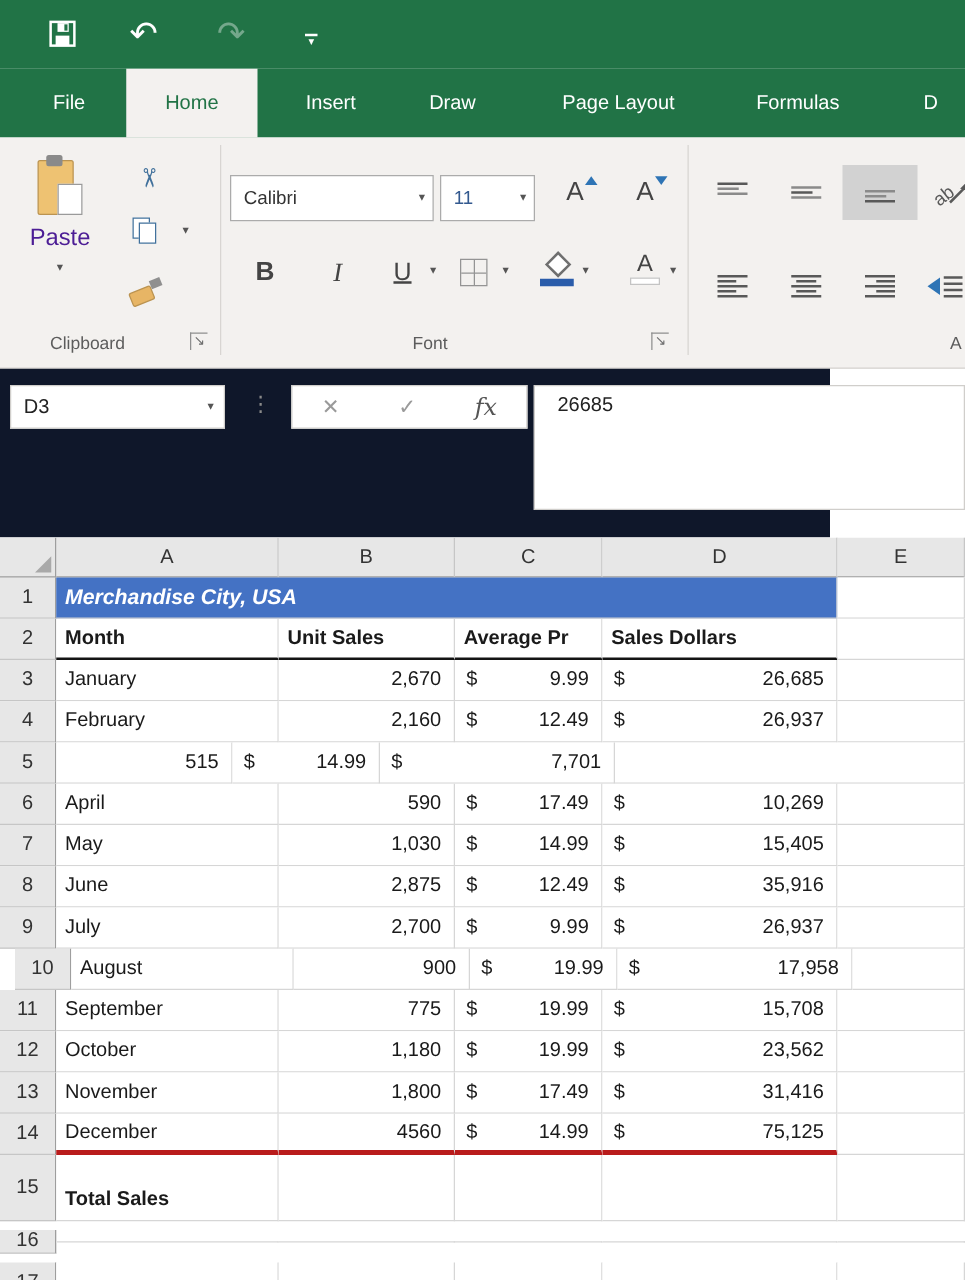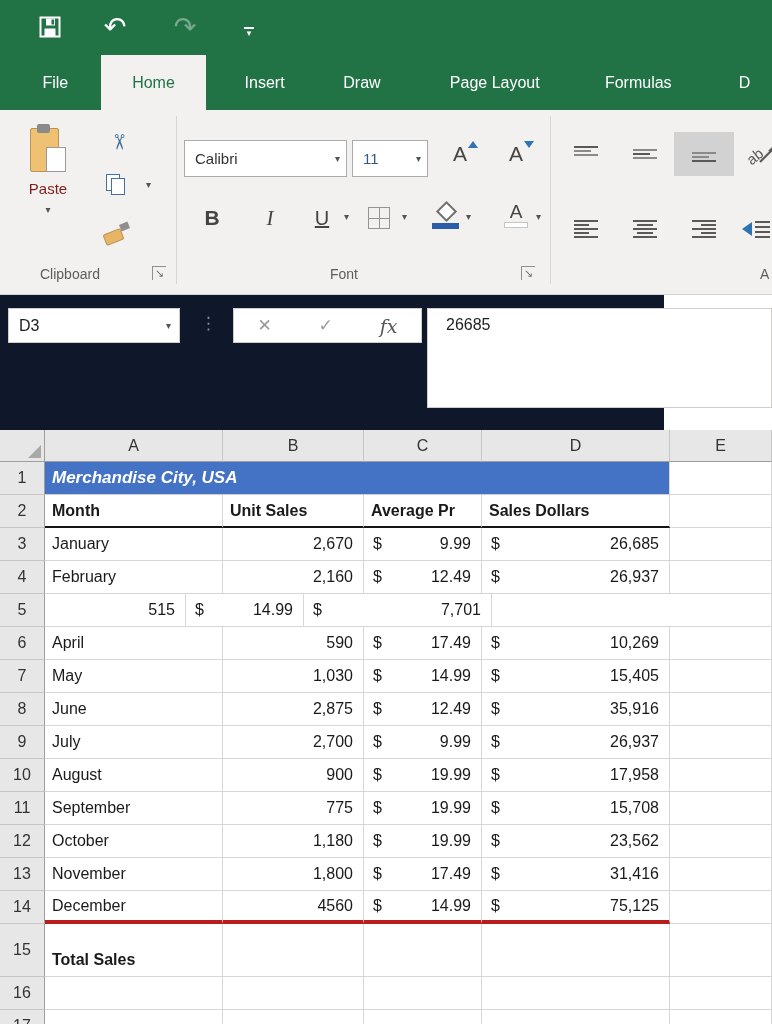--- a/index.html
+++ b/index.html
@@ -28,21 +28,21 @@
   .vsep{position:absolute;top:6px;height:168px;width:1px;background:#d8d5d2}
   .grouplabel{position:absolute;top:156px;font-size:14px;color:#5c5c5c}
   .launcher{position:absolute;top:156px;width:13px;height:13px;border-top:1px solid #8f8f8f;border-left:1px solid #8f8f8f;color:#6e6e6e;font-size:11px;line-height:13px;text-align:center}
 
   
   .paste-btn{position:absolute;left:14px;top:8px;width:68px;height:140px;display:flex;flex-direction:column;align-items:center}
   .clipboard-icon{position:relative;width:36px;height:48px;margin-top:6px}
   .clip-body{position:absolute;left:0;top:4px;width:27px;height:42px;background:#eec272;border:1px solid #bb9350;border-radius:2px}
   .clip-clip{position:absolute;left:7px;top:0;width:13px;height:9px;background:#8a8a8a;border-radius:2px}
   .clip-paper{position:absolute;right:0;bottom:0;width:18px;height:23px;background:#fff;border:1px solid #9a9a9a}
-  .paste-label{margin-top:8px;font-size:15px;color:#7f1d1d}
+  .paste-label{margin-top:8px;font-size:19px;color:#4c1d95}
   .drop{color:#555;font-size:10px;line-height:10px}
   .paste-btn .drop{margin-top:8px}
   .scissors-btn{position:absolute;left:104px;top:20px;width:30px;height:26px;text-align:center}
   .scissors-glyph{display:inline-block;color:#41719c;font-size:21px;transform:rotate(90deg)}
   .copy-btn{position:absolute;left:106px;top:64px;width:26px;height:26px}
   .copyicon{position:relative;width:19px;height:21px}
   .copyicon::before,.copyicon::after{content:"";position:absolute;width:12px;height:15px;background:#fff;border:1px solid #41719c}
   .copyicon::before{left:0;top:0}
   .copyicon::after{left:5px;top:4px}
   .copy-drop{position:absolute;left:146px;top:70px}
@@ -405,21 +405,21 @@
       <div class="cell cc money">
         <span class="cur">$</span>
         <span class="val">9.99</span>
       </div>
       <div class="cell cd money">
         <span class="cur">$</span>
         <span class="val">26,937</span>
       </div>
       <div class="cell ce"></div>
     </div>
-    <div class="srow" style="height: 33px;">
+    <div class="srow" style="height: 33px; padding-left: 12px;">
       <div class="rhdr">10</div>
       <div class="cell ca left">August</div>
       <div class="cell cb num">900</div>
       <div class="cell cc money">
         <span class="cur">$</span>
         <span class="val">19.99</span>
       </div>
       <div class="cell cd money">
         <span class="cur">$</span>
         <span class="val">17,958</span>
@@ -483,21 +483,21 @@
       <div class="cell ce"></div>
     </div>
     <div class="srow" style="height: 53px;">
       <div class="rhdr">15</div>
       <div class="cell ca left total">Total Sales</div>
       <div class="cell cb"></div>
       <div class="cell cc"></div>
       <div class="cell cd"></div>
       <div class="cell ce"></div>
     </div>
-    <div class="srow" style="height: 33px;">
+    <div class="srow" style="height: 33px; align-items: center;">
       <div class="rhdr">16</div>
       <div class="cell ca"></div>
       <div class="cell cb"></div>
       <div class="cell cc"></div>
       <div class="cell cd"></div>
       <div class="cell ce"></div>
     </div>
     <div class="srow" style="height: 33px;">
       <div class="rhdr">17</div>
       <div class="cell ca"></div>

